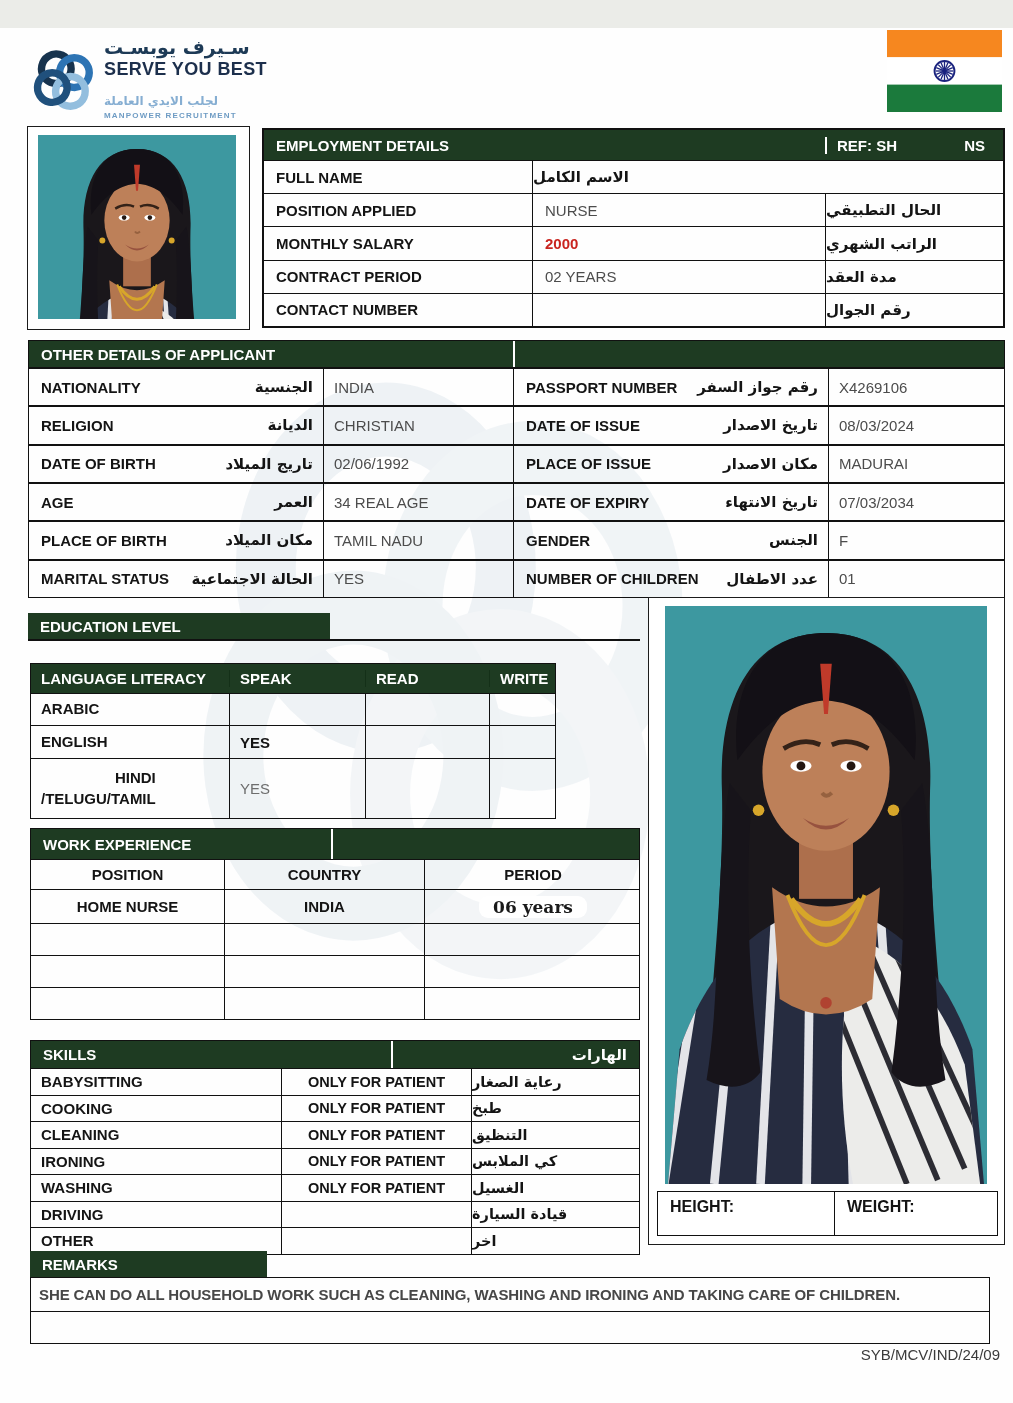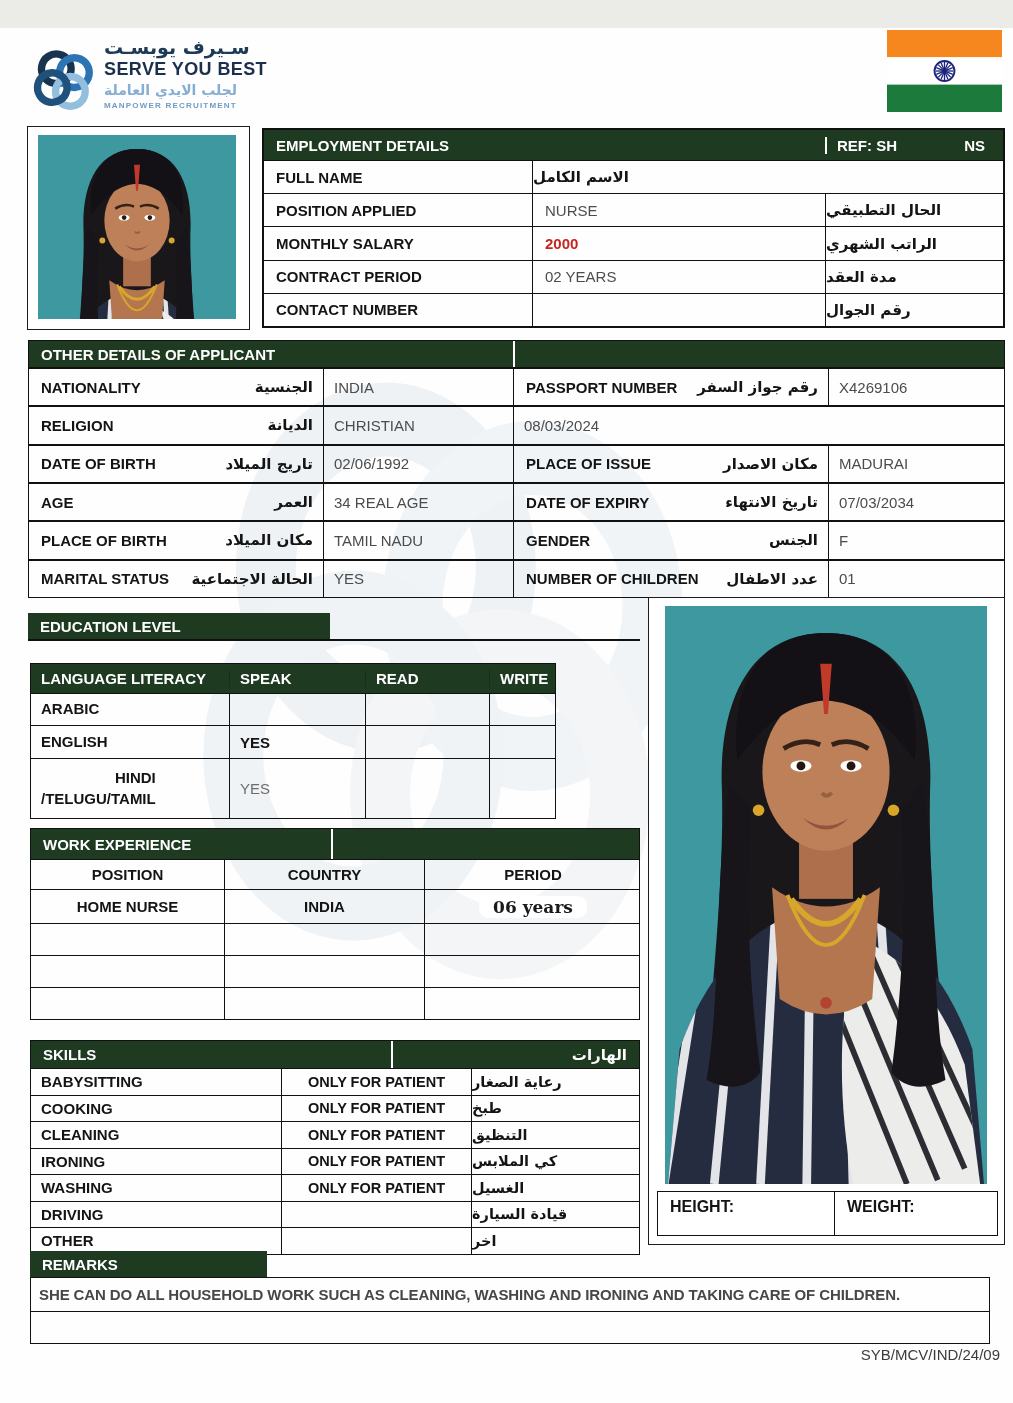--- a/index.html
+++ b/index.html
@@ -8,21 +8,21 @@
   .top-strip { position:absolute; left:0; top:0; width:1013px; height:28px; background:#ebece8; }
 
   
   .watermark { position:absolute; left:140px; top:310px; width:600px; height:740px; opacity:.22; z-index:0; }
 
   
   .logo-icon { position:absolute; left:26px; top:40px; width:74px; height:80px; }
   .logo-text { position:absolute; left:104px; top:36px; width:170px; text-align:left; }
   .logo-ar-name { font-family:"DejaVu Sans", sans-serif; font-size:19px; font-weight:700; color:#1d3a56; direction:rtl; }
   .logo-name { font-size:18px; font-weight:700; color:#1c2f4c; letter-spacing:.4px; margin-top:1px; }
-  .logo-ar-tag { font-family:"DejaVu Sans", sans-serif; font-size:14px; font-weight:700; color:#86aed2; direction:rtl; margin-top:2px; }
+  .logo-ar-tag { font-family:"DejaVu Sans", sans-serif; font-size:12px; font-weight:700; color:#86aed2; direction:rtl; margin-top:14px; }
   .logo-tag { font-size:8px; font-weight:700; color:#6f9cc4; letter-spacing:1.2px; margin-top:3px; }
 
   
   .flag { position:absolute; left:887px; top:30px; width:115px; height:82px; }
 
   
   .gbar { background:#1e3b22; color:#fff; font-weight:700; font-size:15px; display:flex; align-items:center; }
   .gbar .pad { padding-left:12px; }
 
   
@@ -273,20 +273,24 @@
       </div>
       <div class="od-value val">X4269106</div>
     </div>
 
     <div class="od-row">
       <div class="od-labels">
         <span class="lbl">RELIGION</span>
         <span class="ar" dir="rtl">الديانة</span>
       </div>
       <div class="od-value val">CHRISTIAN</div>
+      <div class="od-labels">
+        <span class="lbl">DATE OF ISSUE</span>
+        <span class="ar" dir="rtl">تاريخ الاصدار</span>
+      </div>
       <div class="od-value val">08/03/2024</div>
     </div>
 
     <div class="od-row">
       <div class="od-labels">
         <span class="lbl">DATE OF BIRTH</span>
         <span class="ar" dir="rtl">تاريج الميلاد</span>
       </div>
       <div class="od-value val">02/06/1992</div>
       <div class="od-labels">

